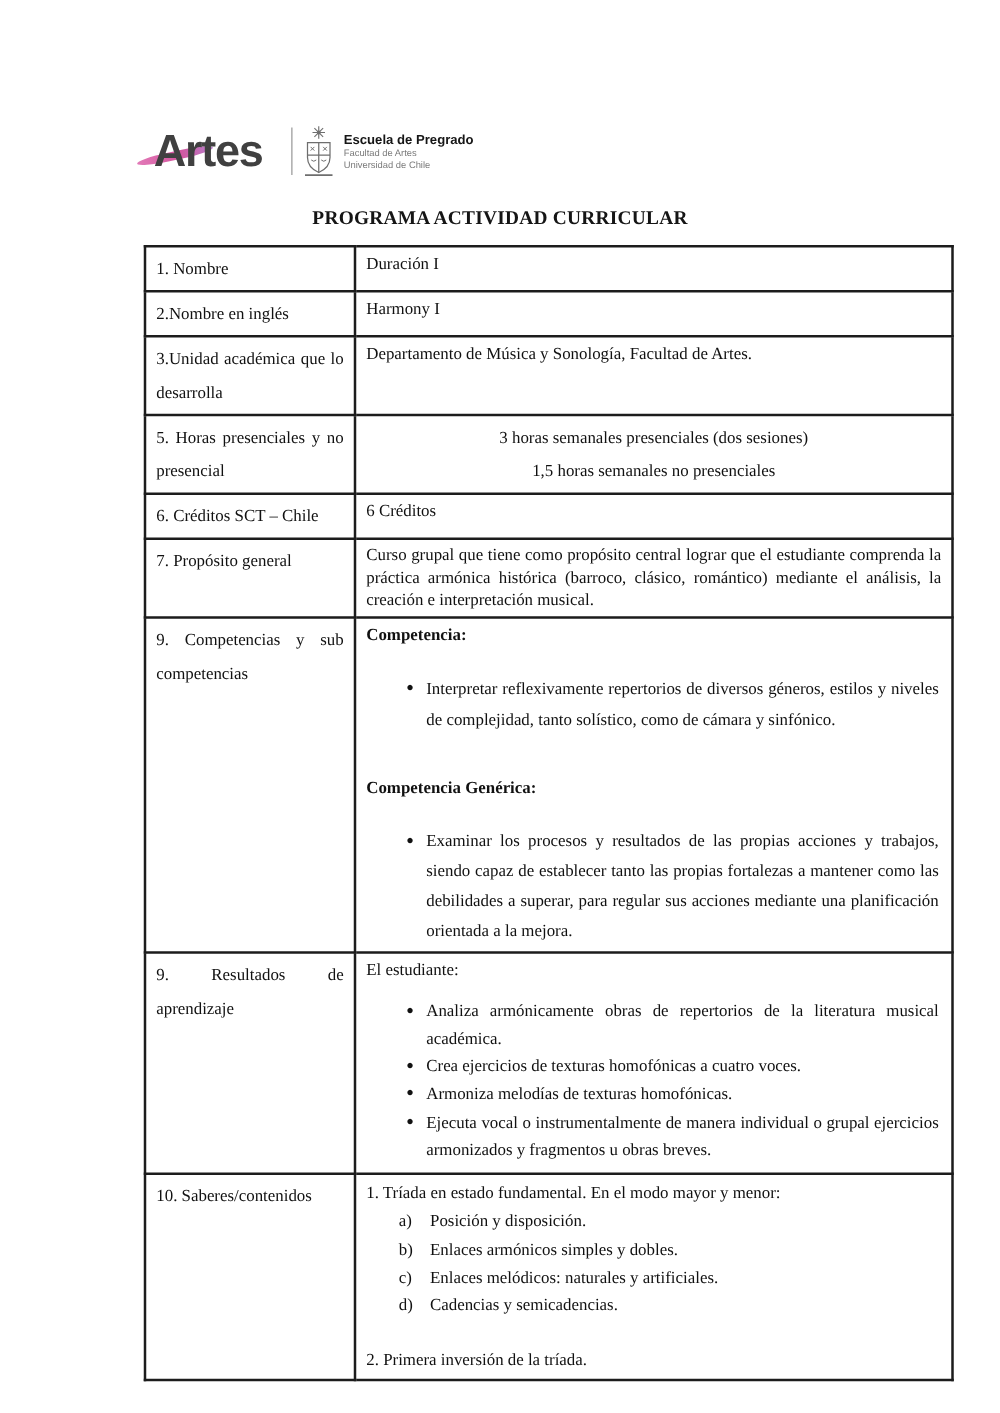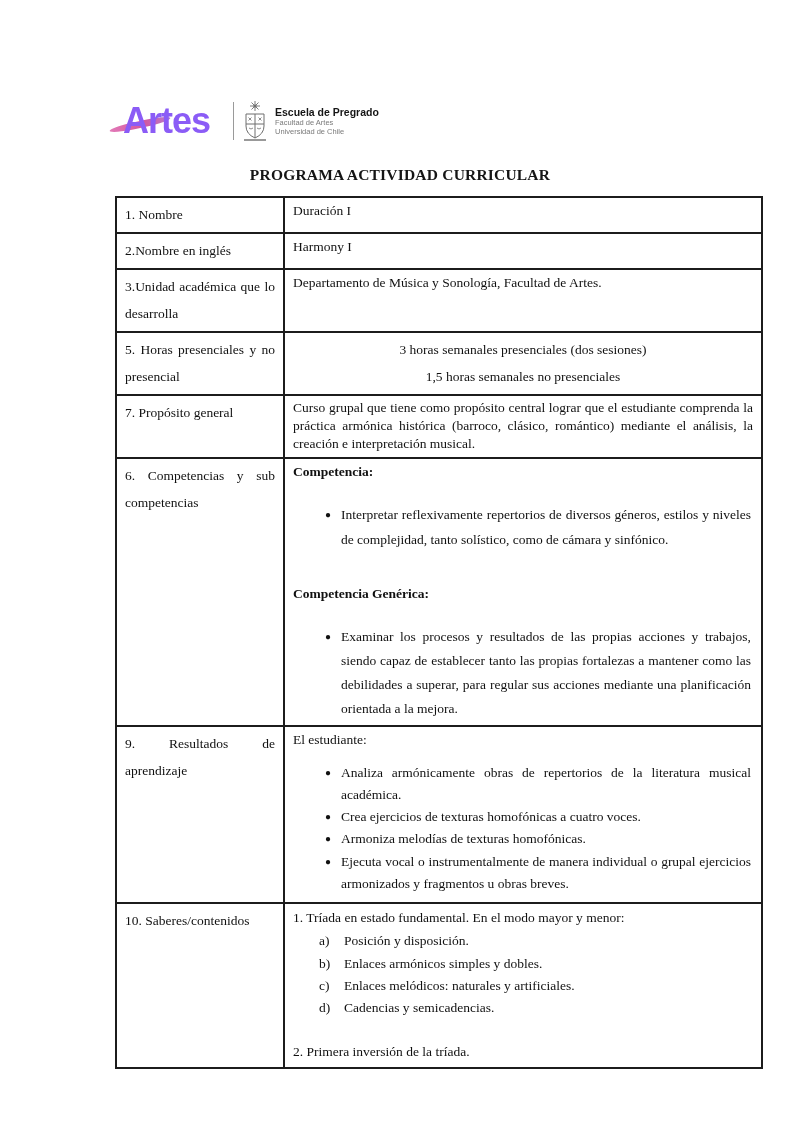--- a/index.html
+++ b/index.html
@@ -11,21 +11,21 @@
     overflow: hidden;
   }
 
   
   .logo { position: absolute; top: 96px; left: 123px; height: 50px; display: flex; align-items: center; }
   .wordmark-wrap { position: relative; width: 100px; height: 48px; }
   .wordmark {
     position: relative; z-index: 2;
     font-family: "Liberation Sans", sans-serif;
     font-weight: 700; font-size: 36px; line-height: 48px;
-    letter-spacing: -1px; color: #8b5cf6;
+    letter-spacing: -1px; color: #404040;
   }
   .swoosh {
     position: absolute; z-index: 1;
     left: -14px; top: 24px; width: 62px; height: 7px;
     background: linear-gradient(90deg, #e27ab8 0%, #d4559e 55%, #b87ecb 100%);
     border-radius: 50% / 60%;
     transform: rotate(-12deg);
   }
   .logo-divider { width: 1px; height: 38px; background: #9a9a9a; margin: 0 8px 0 10px; }
   .crest { width: 26px; height: 42px; margin-right: 7px; }
@@ -148,28 +148,32 @@
 
 
     <tr class="r-two-lbl">
       <td class="lbl">5. Horas presenciales y no presencial</td>
       <td class="val">
         <div class="dline">3 horas semanales presenciales (dos sesiones)</div>
         <div class="dline">1,5 horas semanales no presenciales</div>
       </td>
     </tr>
 
+    <tr class="r-single">
+      <td class="lbl">6. Créditos SCT – Chile</td>
+      <td class="val">6 Créditos</td>
+    </tr>
 
     <tr>
       <td class="lbl">7. Propósito general</td>
       <td class="val val-tight">Curso grupal que tiene como propósito central lograr que el estudiante comprenda la práctica armónica histórica (barroco, clásico, romántico) mediante el análisis, la creación e interpretación musical.</td>
     </tr>
 
     <tr class="r-comp">
-      <td class="lbl">6. Competencias y sub competencias</td>
+      <td class="lbl">9. Competencias y sub competencias</td>
       <td class="val">
         <div class="bold">Competencia:</div>
         <div class="bullets">
           <div class="bullet">
             <span class="b-marker">●</span>
             <span class="b-text">Interpretar reflexivamente repertorios de diversos géneros, estilos y niveles de complejidad, tanto solístico, como de cámara y sinfónico.</span>
           </div>
         </div>
         <div class="bold gap-top">Competencia Genérica:</div>
         <div class="bullets">

